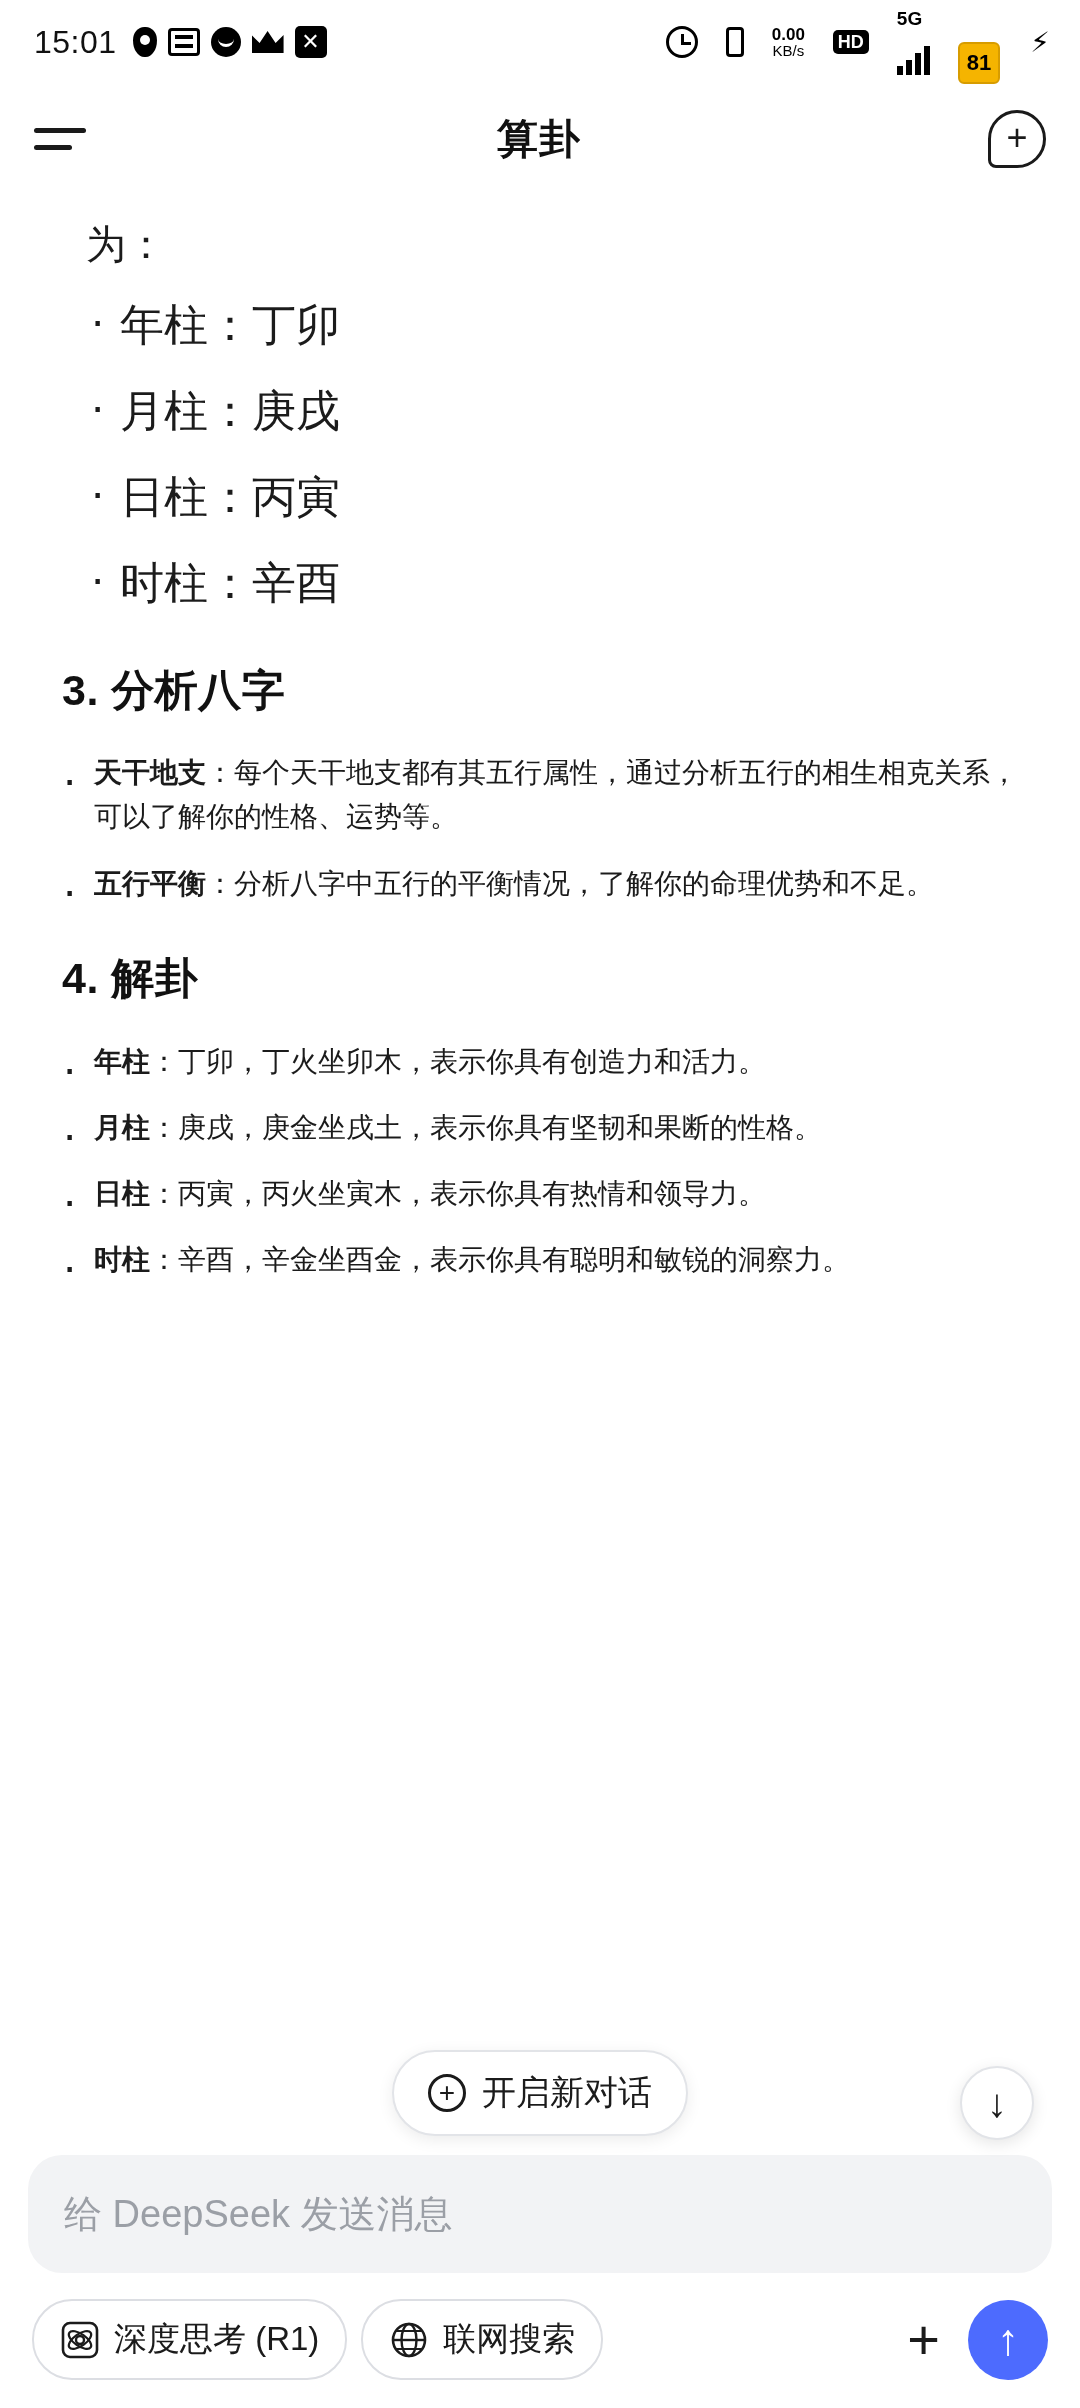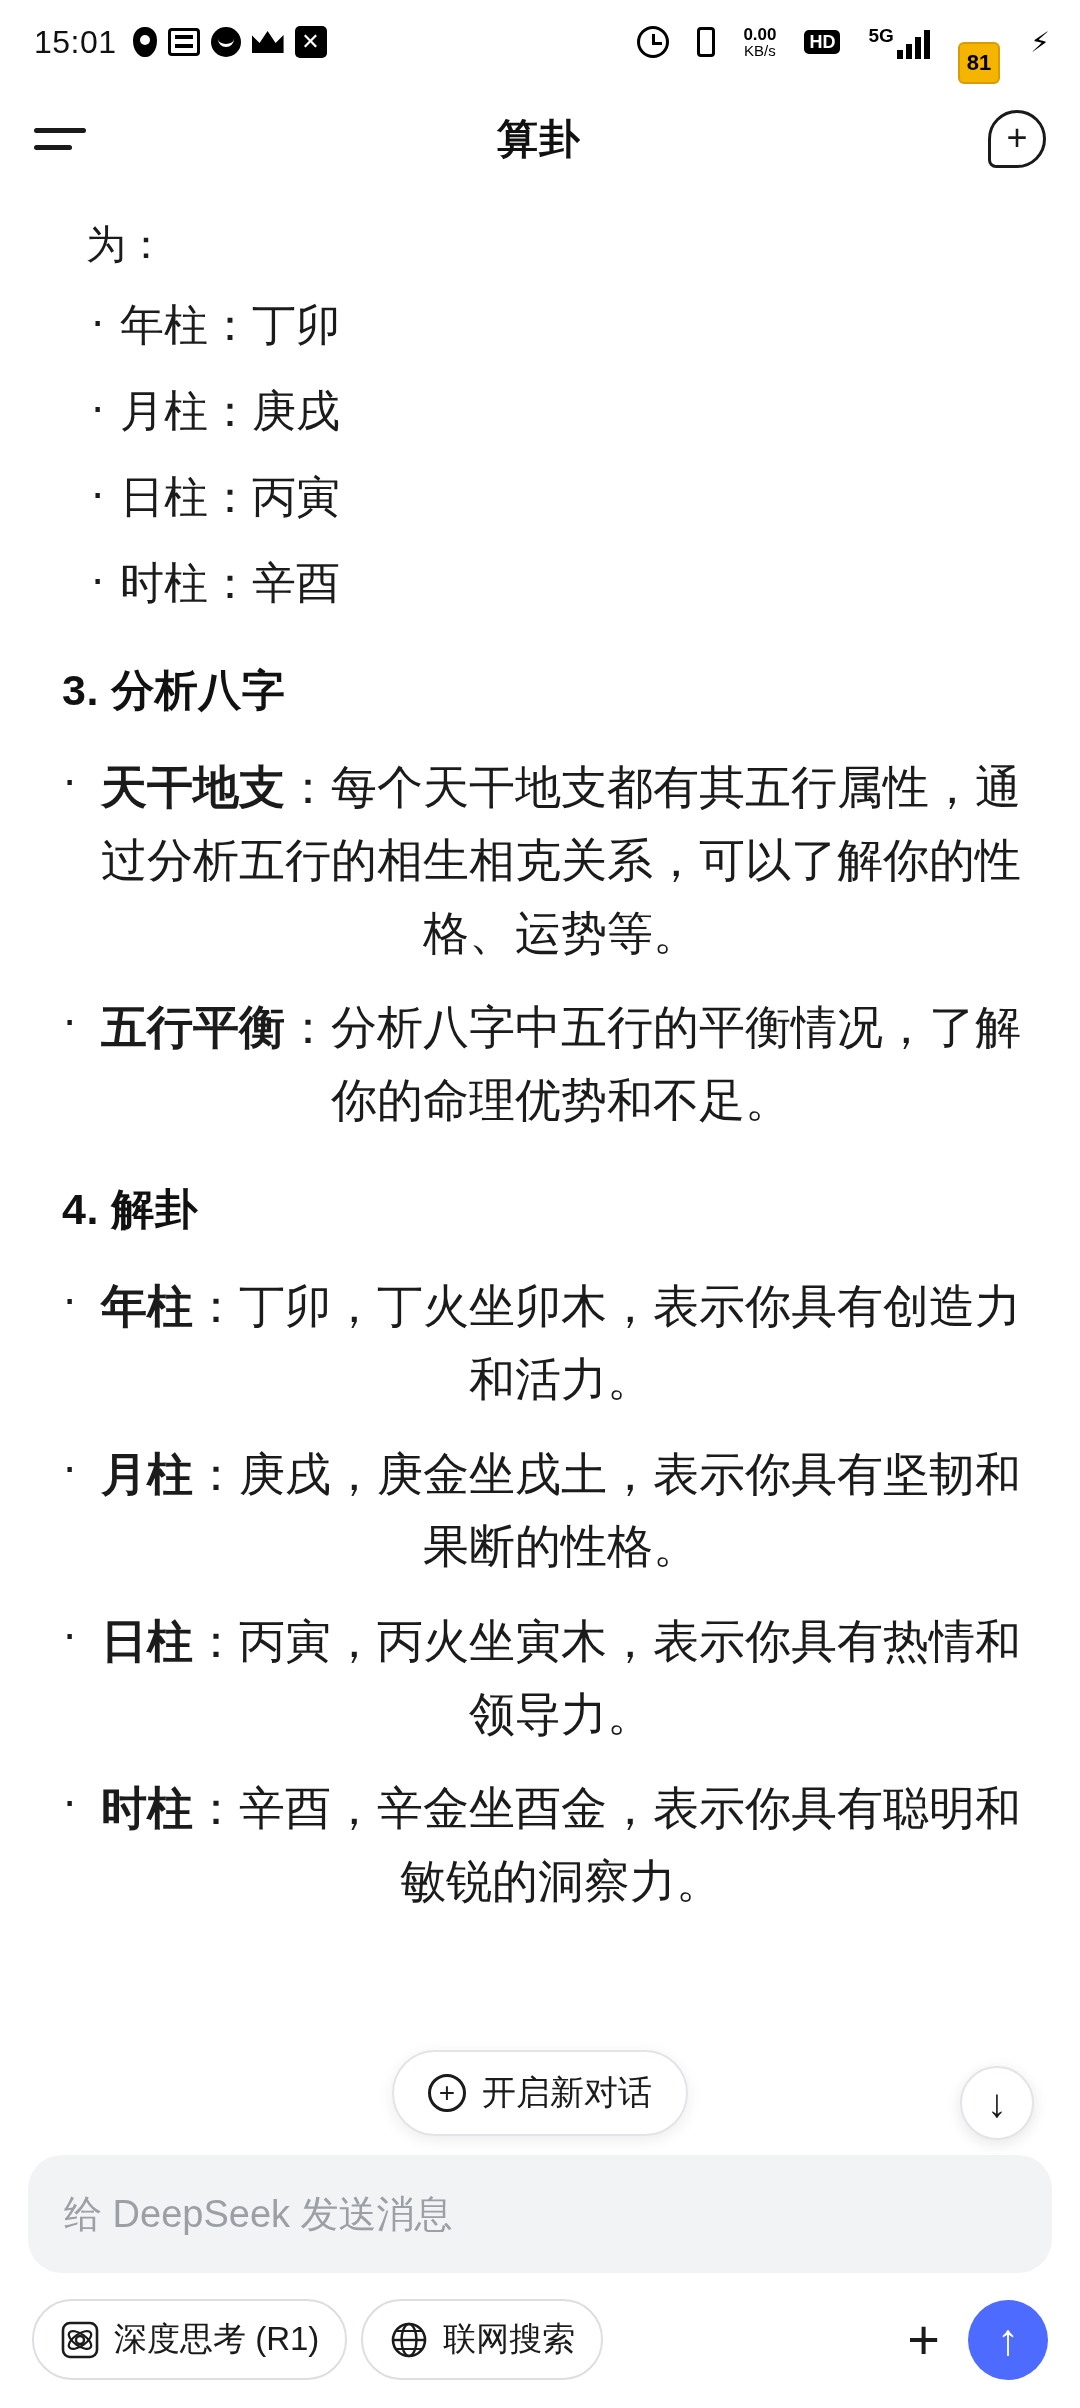--- a/index.html
+++ b/index.html
@@ -129,21 +129,21 @@
   }
   .net-speed .kb { font-size: 15px; font-weight: 500; }
   .hd-badge {
     background: #000; color: #fff;
     font-size: 18px; font-weight: 700;
     border-radius: 5px;
     padding: 3px 5px;
     line-height: 1;
   }
   .sig-5g {
-    display: flex; align-items: flex-end; gap: 3px;
+    display: flex; gap: 3px; flex-direction: column;
   }
   .sig-5g .label {
     font-size: 19px; font-weight: 700; line-height: 1;
     margin-bottom: 14px;
   }
   .bars { display: flex; align-items: flex-end; gap: 3px; height: 30px; }
   .bars i { width: 6px; background: #000; display: block; }
   .bars i:nth-child(1) { height: 9px; }
   .bars i:nth-child(2) { height: 15px; }
   .bars i:nth-child(3) { height: 22px; }
@@ -234,23 +234,22 @@
     font-weight: 700;
     margin: 38px 0 26px 10px;
     color: #111;
     letter-spacing: 0.5px;
   }
   ul.analysis { list-style: none; margin: 0; padding: 0 0 0 8px; }
   ul.analysis li {
     position: relative;
     padding-left: 34px;
     margin-bottom: 22px;
-    font-size: 46px;
+    font-size: 28px;
     line-height: 1.58;
-    text-align: center;
   }
   ul.analysis li:before {
     content: "·";
     position: absolute; left: 2px; top: -8px;
     font-size: 46px; color: #1b1b1b;
   }
   .b { font-weight: 700; }
 
   
   .fade {

